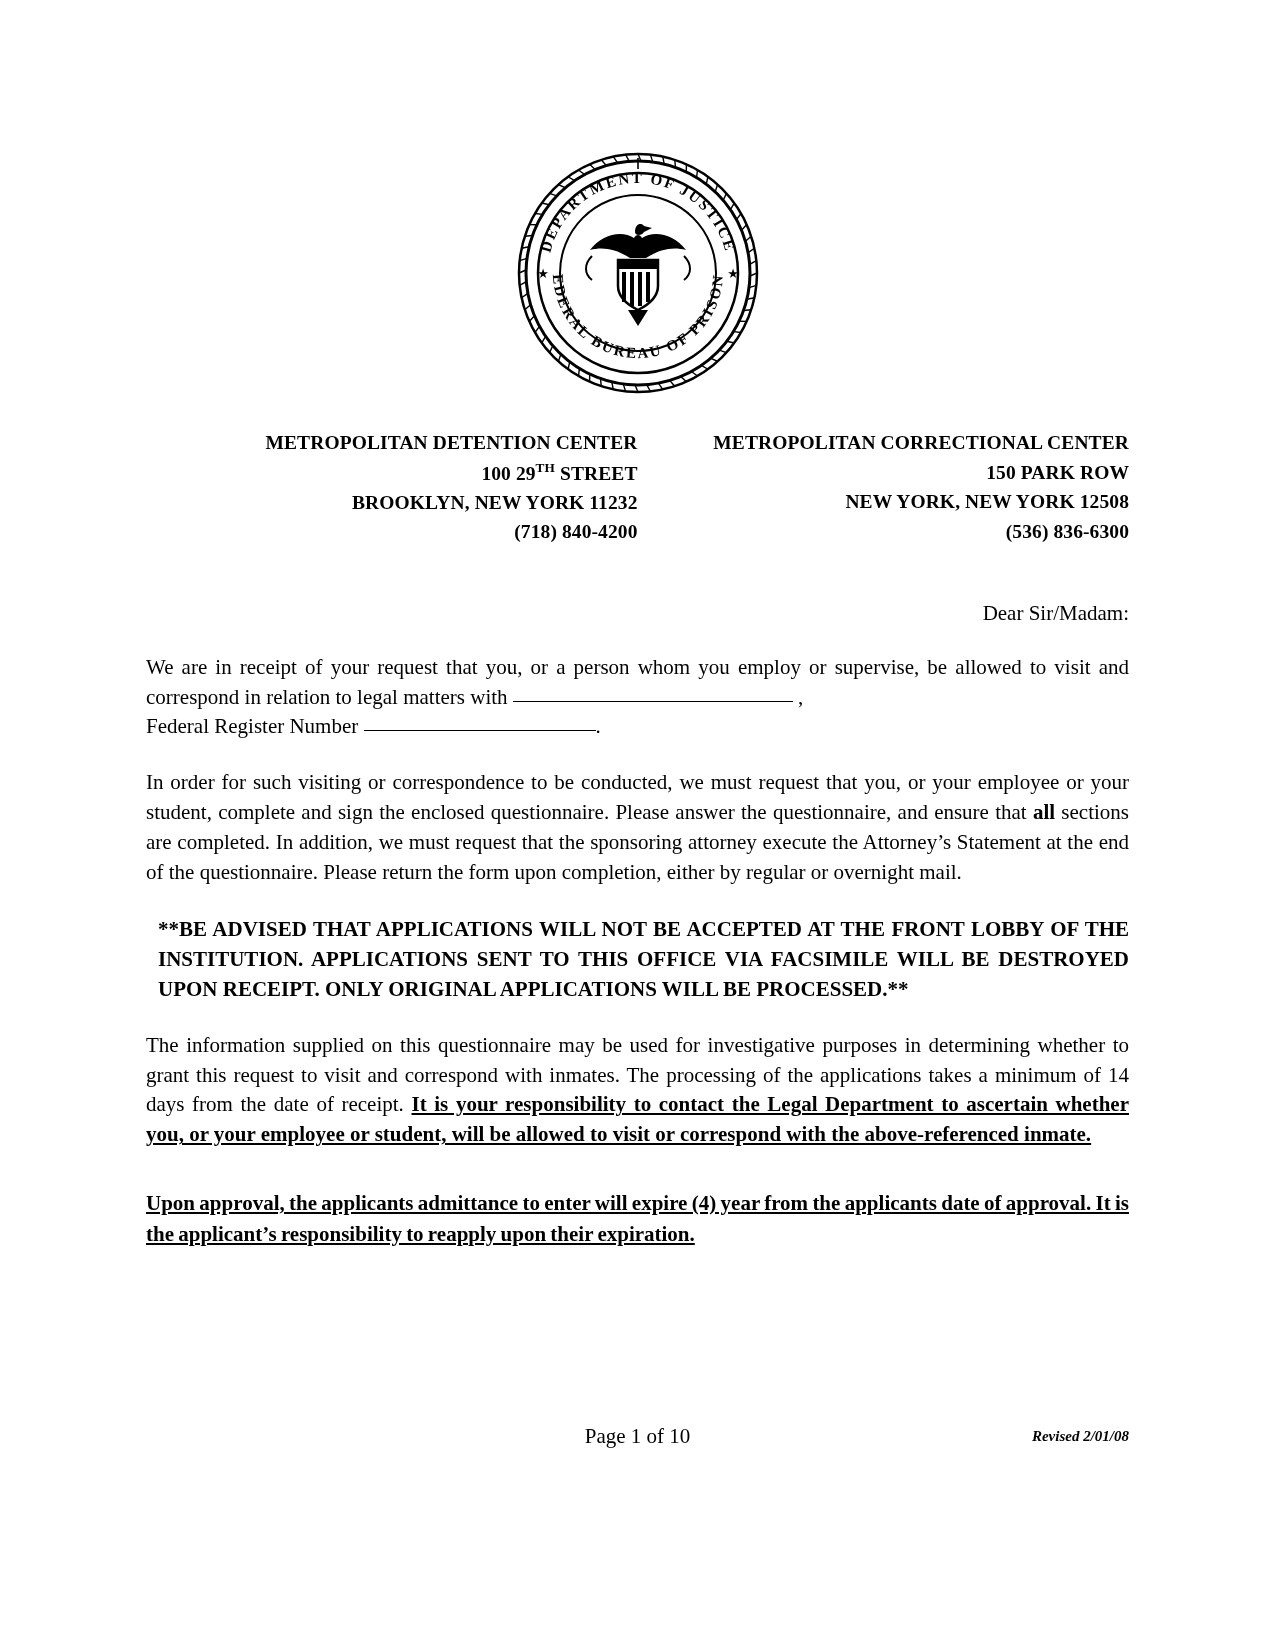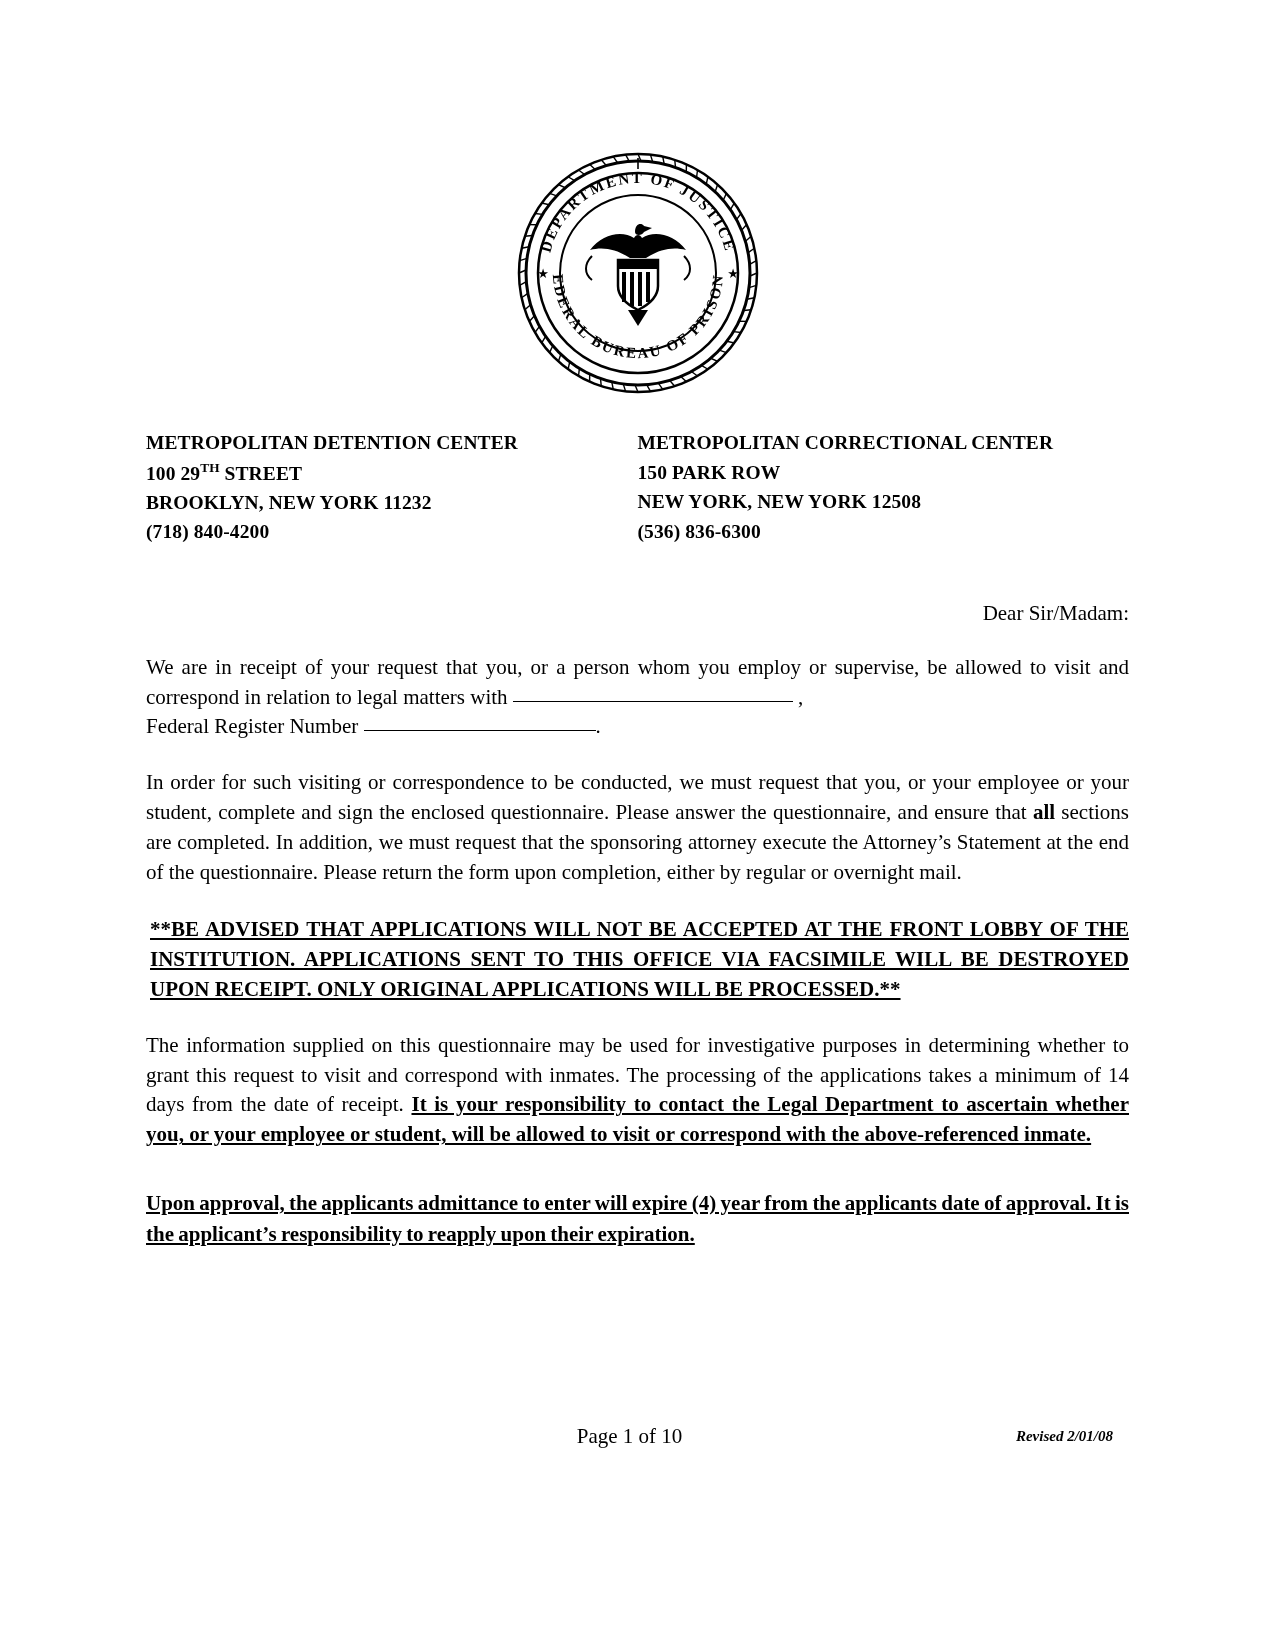--- a/index.html
+++ b/index.html
@@ -36,21 +36,21 @@
   }
   .seal svg { display: block; }
 
   
   .addresses {
     display: flex;
     margin-top: 32px;
   }
   .addr-col {
     flex: 1 1 50%;
-    text-align: left;
+    text-align: right;
     font-weight: bold;
     font-size: 19.5px;
     line-height: 1.52;
     letter-spacing: 0.1px;
   }
   .addr-col .line { white-space: nowrap; }
   sup.ord { font-size: 0.68em; vertical-align: super; }
 
   
   .body-text {
@@ -76,39 +76,38 @@
   }
   .blank-long { width: 280px; }
   .blank-med { width: 232px; }
   .b { font-weight: bold; }
   .bu {
     font-weight: bold;
     text-decoration: underline;
   }
   .bold-underline-para {
     font-weight: bold;
-    text-decoration: underline;
     text-align: justify;
-    margin: 0 0 26px 4px;
+    margin: 0 0 26px 12px;
     line-height: 1.45;
   }
   .para-approval {
     font-weight: bold;
     text-decoration: underline;
     margin: 38px 0 0 0;
     line-height: 1.45;
     text-align: justify;
     word-spacing: -1px;
   }
 
   
   .footer {
     position: absolute;
     left: 146px;
-    right: 162px;
+    right: 146px;
     bottom: 196px;
     height: 30px;
   }
   .footer-page {
     position: absolute;
     left: 0;
     right: 0;
     text-align: center;
     font-size: 21px;
   }

